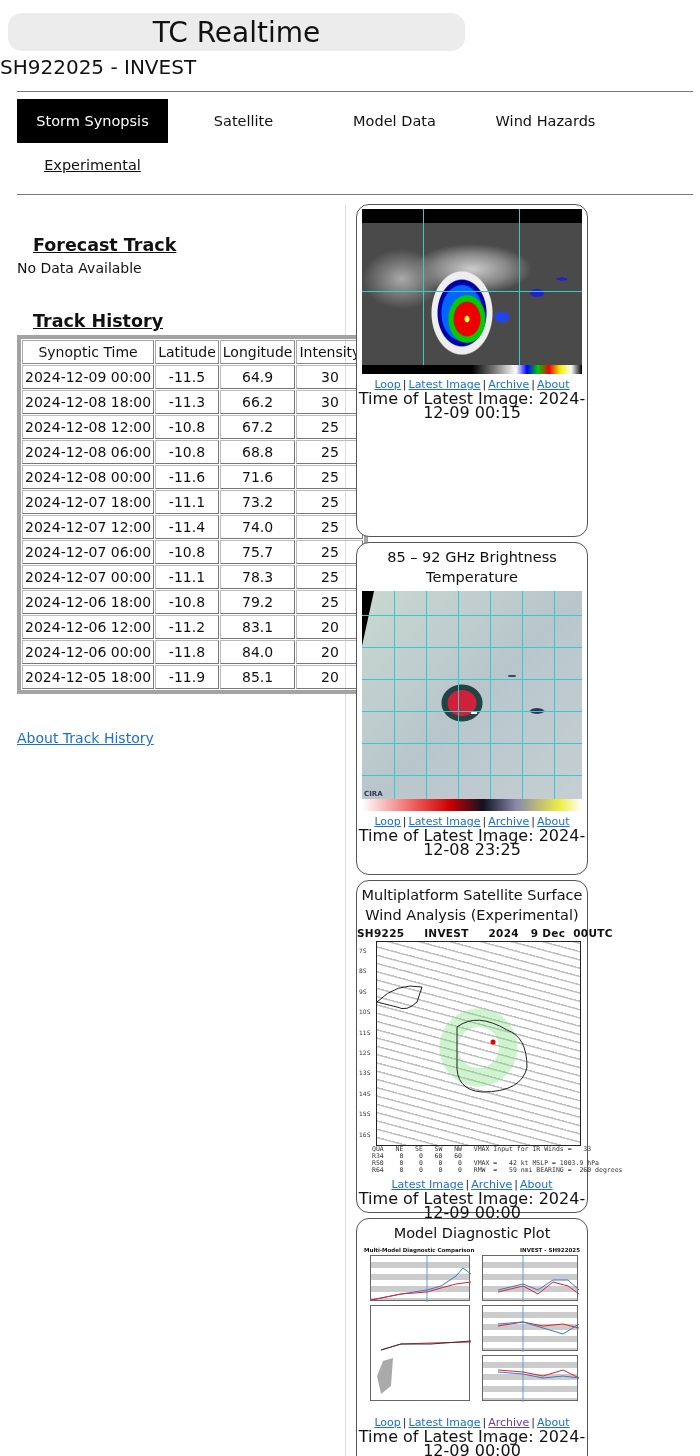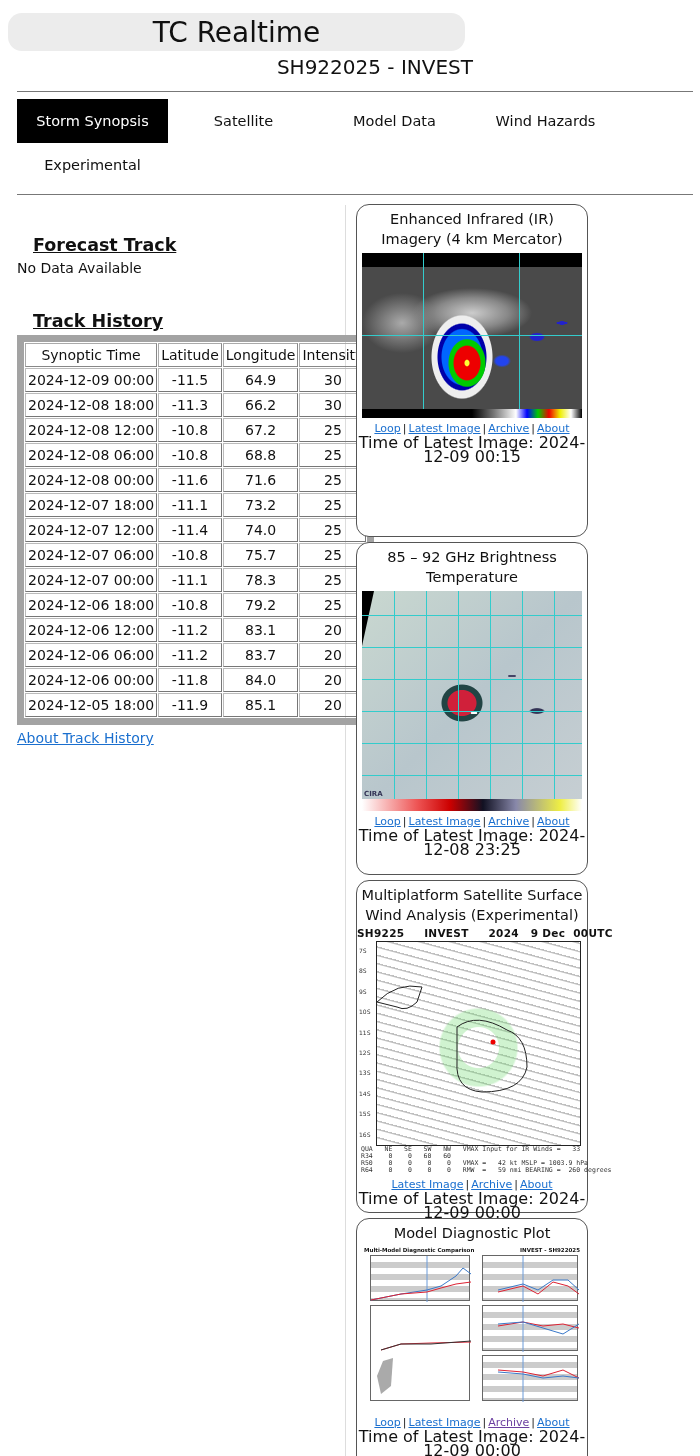--- a/index.html
+++ b/index.html
@@ -8,21 +8,21 @@
     width: 700px; height: 1456px; overflow: hidden; position: relative;
     font-family: "DejaVu Sans", sans-serif; color: #111;
   }
   .title-bar {
     position: absolute; left: 8px; top: 13px; width: 457px; height: 38px;
     background: #ececec; border-radius: 14px;
     display: flex; align-items: center; justify-content: center;
     font-size: 28px; color: #111;
   }
   .subtitle {
-    position: absolute; left: 0; width: 473px; top: 55px; text-align: right;
+    position: absolute; left: 0; width: 473px; top: 55px; text-align: left;
     font-size: 20px; color: #111;
   }
   .hr { position: absolute; left: 17px; right: 7px; height: 0; border-top: 1px solid #777; }
   .hr.top { top: 91px; }
   .hr.bottom { top: 194px; }
 
   .nav-item {
     position: absolute; height: 44px; width: 151px;
     display: flex; align-items: center; justify-content: center;
     font-size: 14.5px; color: #111; cursor: pointer;
@@ -34,21 +34,21 @@
   .left { position: absolute; left: 17px; top: 205px; width: 320px; }
   .h2 {
     font-size: 17.5px; text-decoration: underline; color: #111; margin: 16px;
     position: absolute; left: 0;
   }
   .nodata { position: absolute; left: 0; top: 55px; font-size: 14px; }
 
   table.track {
     position: absolute; left: 0; top: 130px;
     border-collapse: separate; border-spacing: 1px;
-    border: 7px solid #a3a3a3; font-size: 14px;
+    border: 4px solid #a3a3a3; font-size: 14px;
   }
   table.track th, table.track td {
     border: 1px solid; border-color: #bbb #777 #777 #bbb;
     height: 24px; padding: 0 2px; text-align: center; font-weight: normal;
     white-space: nowrap;
   }
   table.track th { border-color: #aaa #888 #888 #aaa; }
   .c0 { width: 118px; } .c1 { width: 58px; margin-top: 16px; } .c2 { width: 71px; } .c3 { width: 61px; }
 
   .about-link {
@@ -106,21 +106,21 @@
   
   .wind-header { font-size: 10.5px; font-weight: bold; margin-top: 2px; letter-spacing: 0.3px; }
   .wind {
     height: 205px; width: 205px; margin: 2px 0 0 19px; border: 1.5px solid #222;
     background:
       radial-gradient(circle at 50% 52%, transparent 0 20px, rgba(120,220,120,0.35) 21px 38px, transparent 40px),
       repeating-linear-gradient(15deg, transparent 0 6px, rgba(0,0,0,0.25) 7px 8px),
       #fff;
   }
   .wind-ylabels { position: absolute; left: 2px; top: 0; font-size: 6px; color: #333; line-height: 20.4px; text-align: left; }
-  .wind-foot { font-family: "DejaVu Sans Mono", monospace; font-size: 6.5px; text-align: left; padding-left: 4px; line-height: 7px; color: #333; white-space: pre; }
+  .wind-foot { font-family: "DejaVu Sans Mono", monospace; font-size: 6.5px; text-align: left; padding-left: 4px; line-height: 7px; color: #333; white-space: pre; margin-left: 11px; }
 
   
   .diag { height: 165px; background: #fff; position: relative; }
   .diag .ttl { position: absolute; left: 2px; top: 0; font-size: 5.5px; font-weight: bold; }
   .diag .ttl2 { position: absolute; right: 2px; top: 0; font-size: 5.5px; font-weight: bold; }
   .panel { position: absolute; border: 1px solid #666;
     background: repeating-linear-gradient(180deg, #fff 0 6px, #ccc 6px 12px); }
   .panel svg { position: absolute; left: 0; top: 0; }
 </style>
 </head>
@@ -129,21 +129,21 @@
 <div class="title-bar">
   <span>TC Realtime</span>
 </div>
 <div class="subtitle">SH922025 - INVEST</div>
 <div class="hr top"></div>
 
 <div class="nav-item active" style="left:17px; top:99px;">Storm Synopsis</div>
 <div class="nav-item" style="left:168px; top:99px;">Satellite</div>
 <div class="nav-item" style="left:319px; top:99px;">Model Data</div>
 <div class="nav-item" style="left:470px; top:99px;">Wind Hazards</div>
-<div class="nav-item" style="left:17px; top:143px;">Experimental</div>
+<div class="nav-item" style="left:17px; top:143px;text-decoration:underline;">Experimental</div>
 <div class="hr bottom"></div>
 
 <div class="vdivider"></div>
 
 <div class="left">
   <h2 class="h2" style="top:14px;">Forecast Track</h2>
   <div class="nodata">No Data Available</div>
   <h2 class="h2" style="top:90px;">Track History</h2>
 
   <table class="track">
@@ -216,45 +216,38 @@
           <td class="c2">79.2</td>
           <td class="c3">25</td>
         </tr>
         <tr>
           <td class="c0">2024-12-06 12:00</td>
           <td class="c1">-11.2</td>
           <td class="c2">83.1</td>
           <td class="c3">20</td>
         </tr>
         <tr>
-          <td class="c0">2024-12-06 06:00</td>
-          <td class="c1">-11.2</td>
-          <td class="c2">83.7</td>
-          <td class="c3">20</td>
-        </tr>
-        <tr>
           <td class="c0">2024-12-06 00:00</td>
           <td class="c1">-11.8</td>
           <td class="c2">84.0</td>
           <td class="c3">20</td>
         </tr>
         <tr>
           <td class="c0">2024-12-05 18:00</td>
           <td class="c1">-11.9</td>
           <td class="c2">85.1</td>
           <td class="c3">20</td>
         </tr>
       </tbody>
   </table>
 
   <a class="about-link">About Track History</a>
 </div>
 
 <div class="card" style="top:204px; height:333px;">
-  <div class="card-title">Enhanced Infrared (IR) Imagery (4 km Mercator)</div>
   <div class="img ir">
     <div class="topbar"></div>
     <div class="gridline-v" style="left:61px;"></div>
     <div class="gridline-v" style="left:157px;"></div>
     <div class="gridline-h" style="top:82px;"></div>
     <div class="botbar"></div>
   </div>
   <div class="links">
     <a>Loop</a><span class="sep">|</span><a>Latest Image</a><span class="sep">|</span><a>Archive</a><span class="sep">|</span><a>About</a>
   </div>

